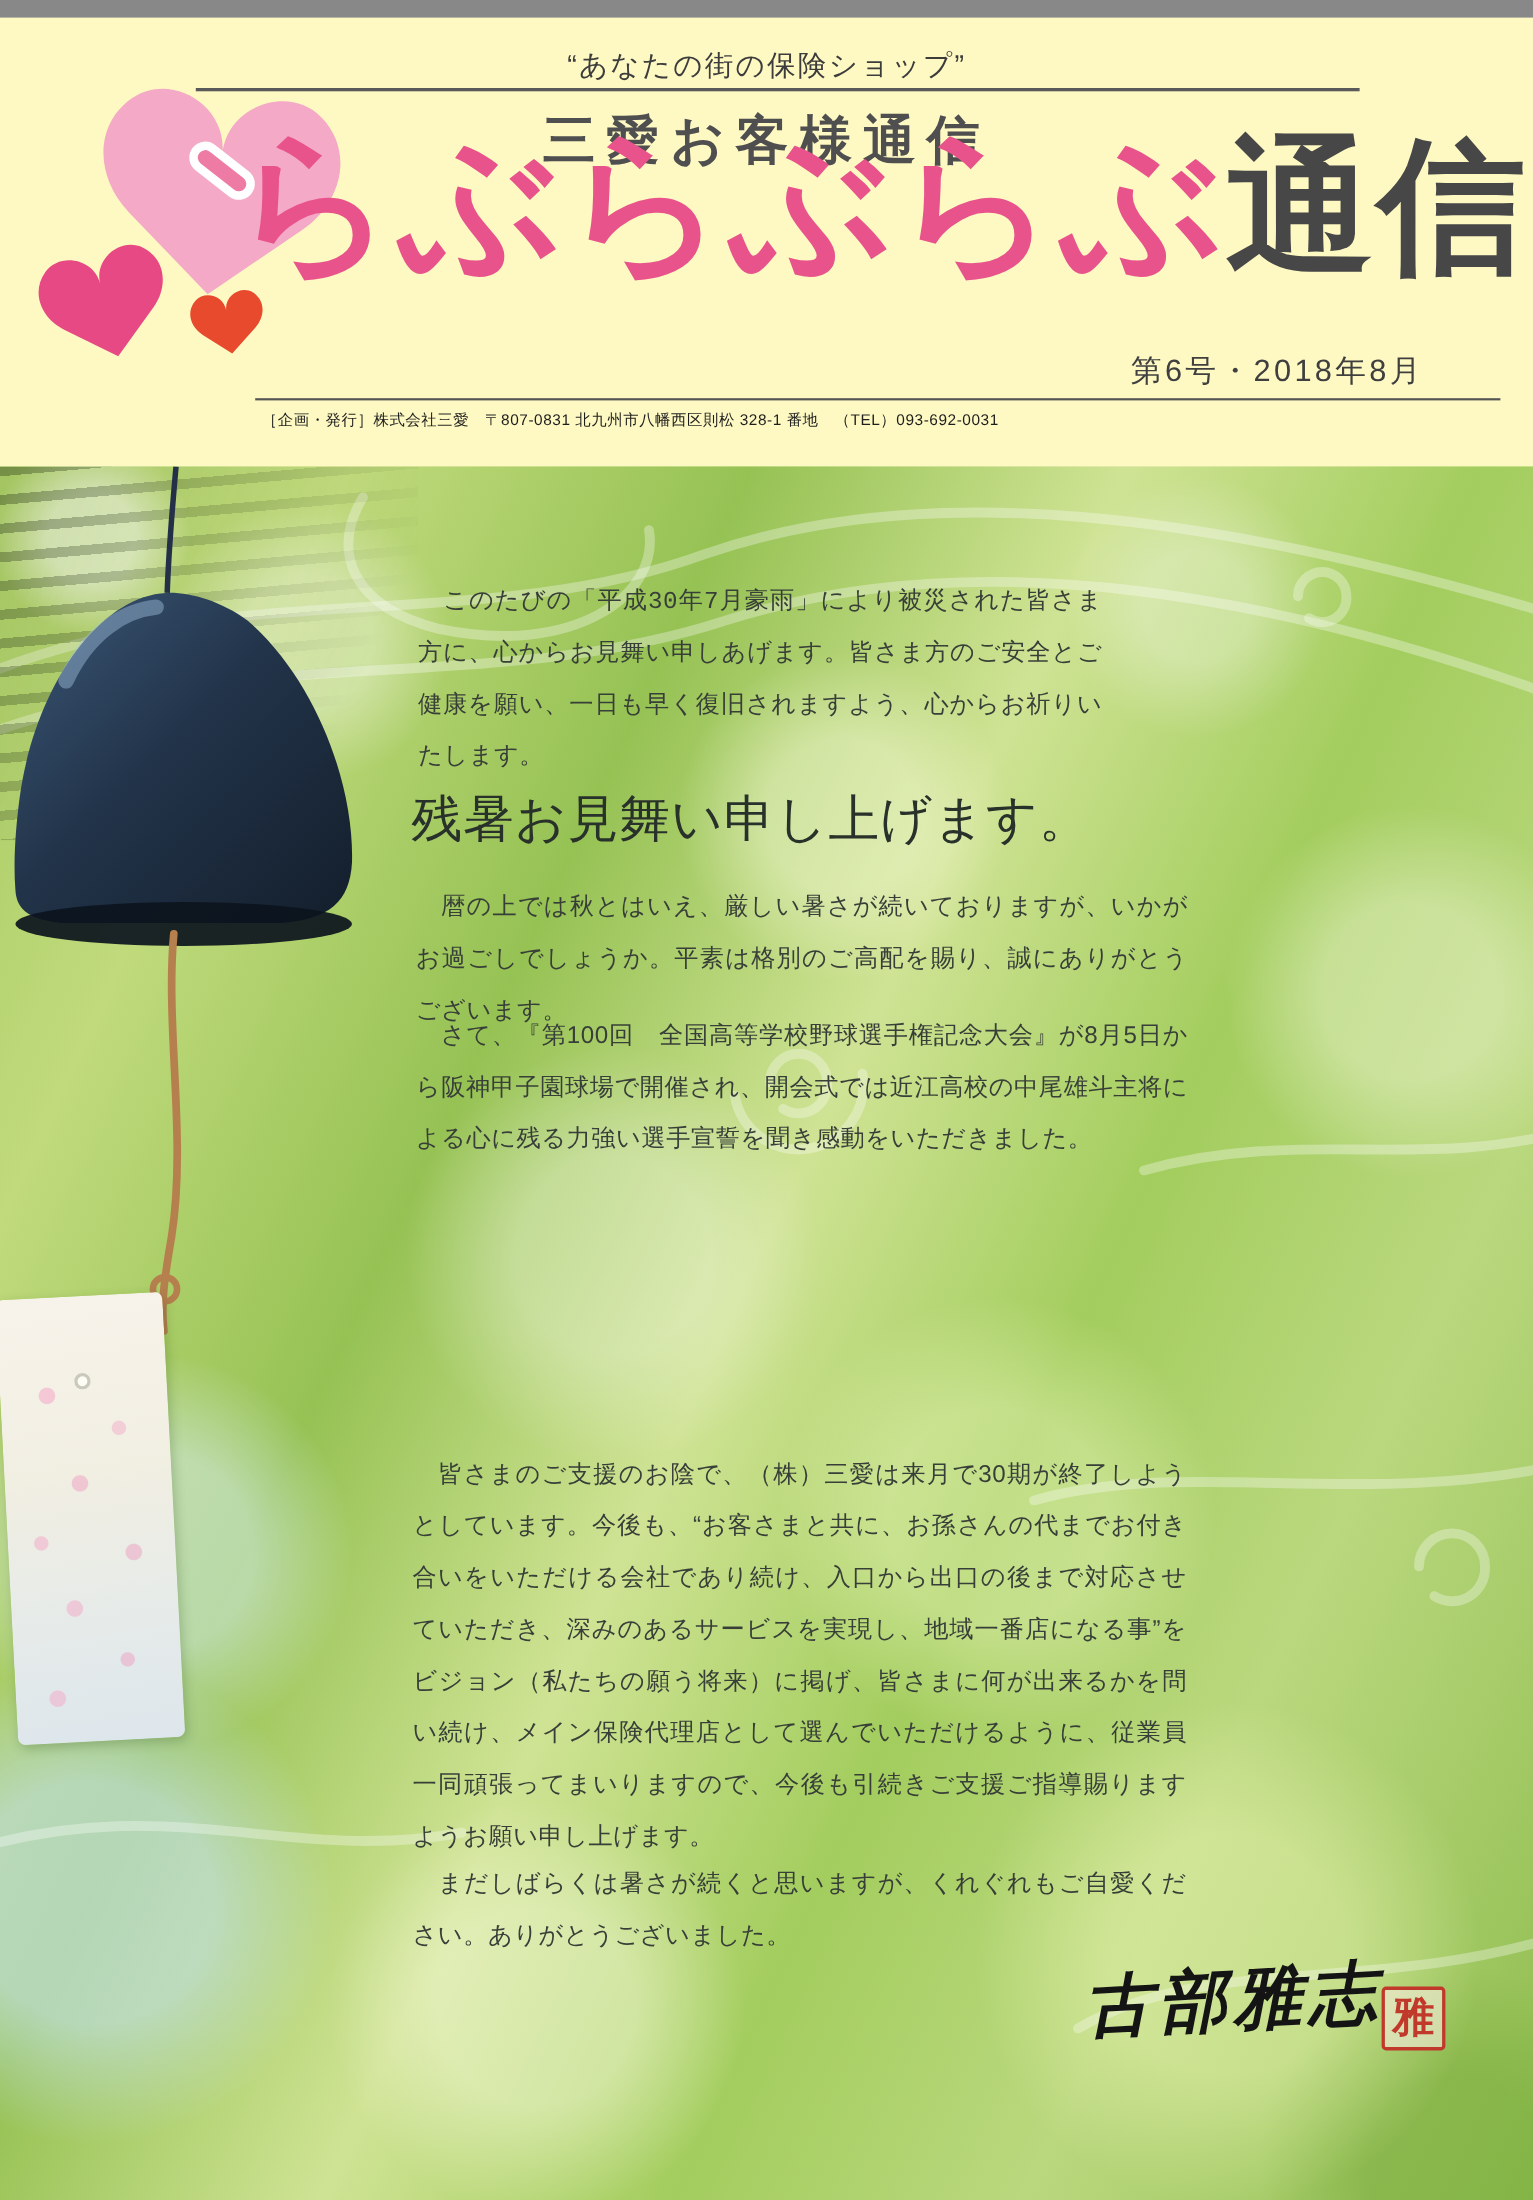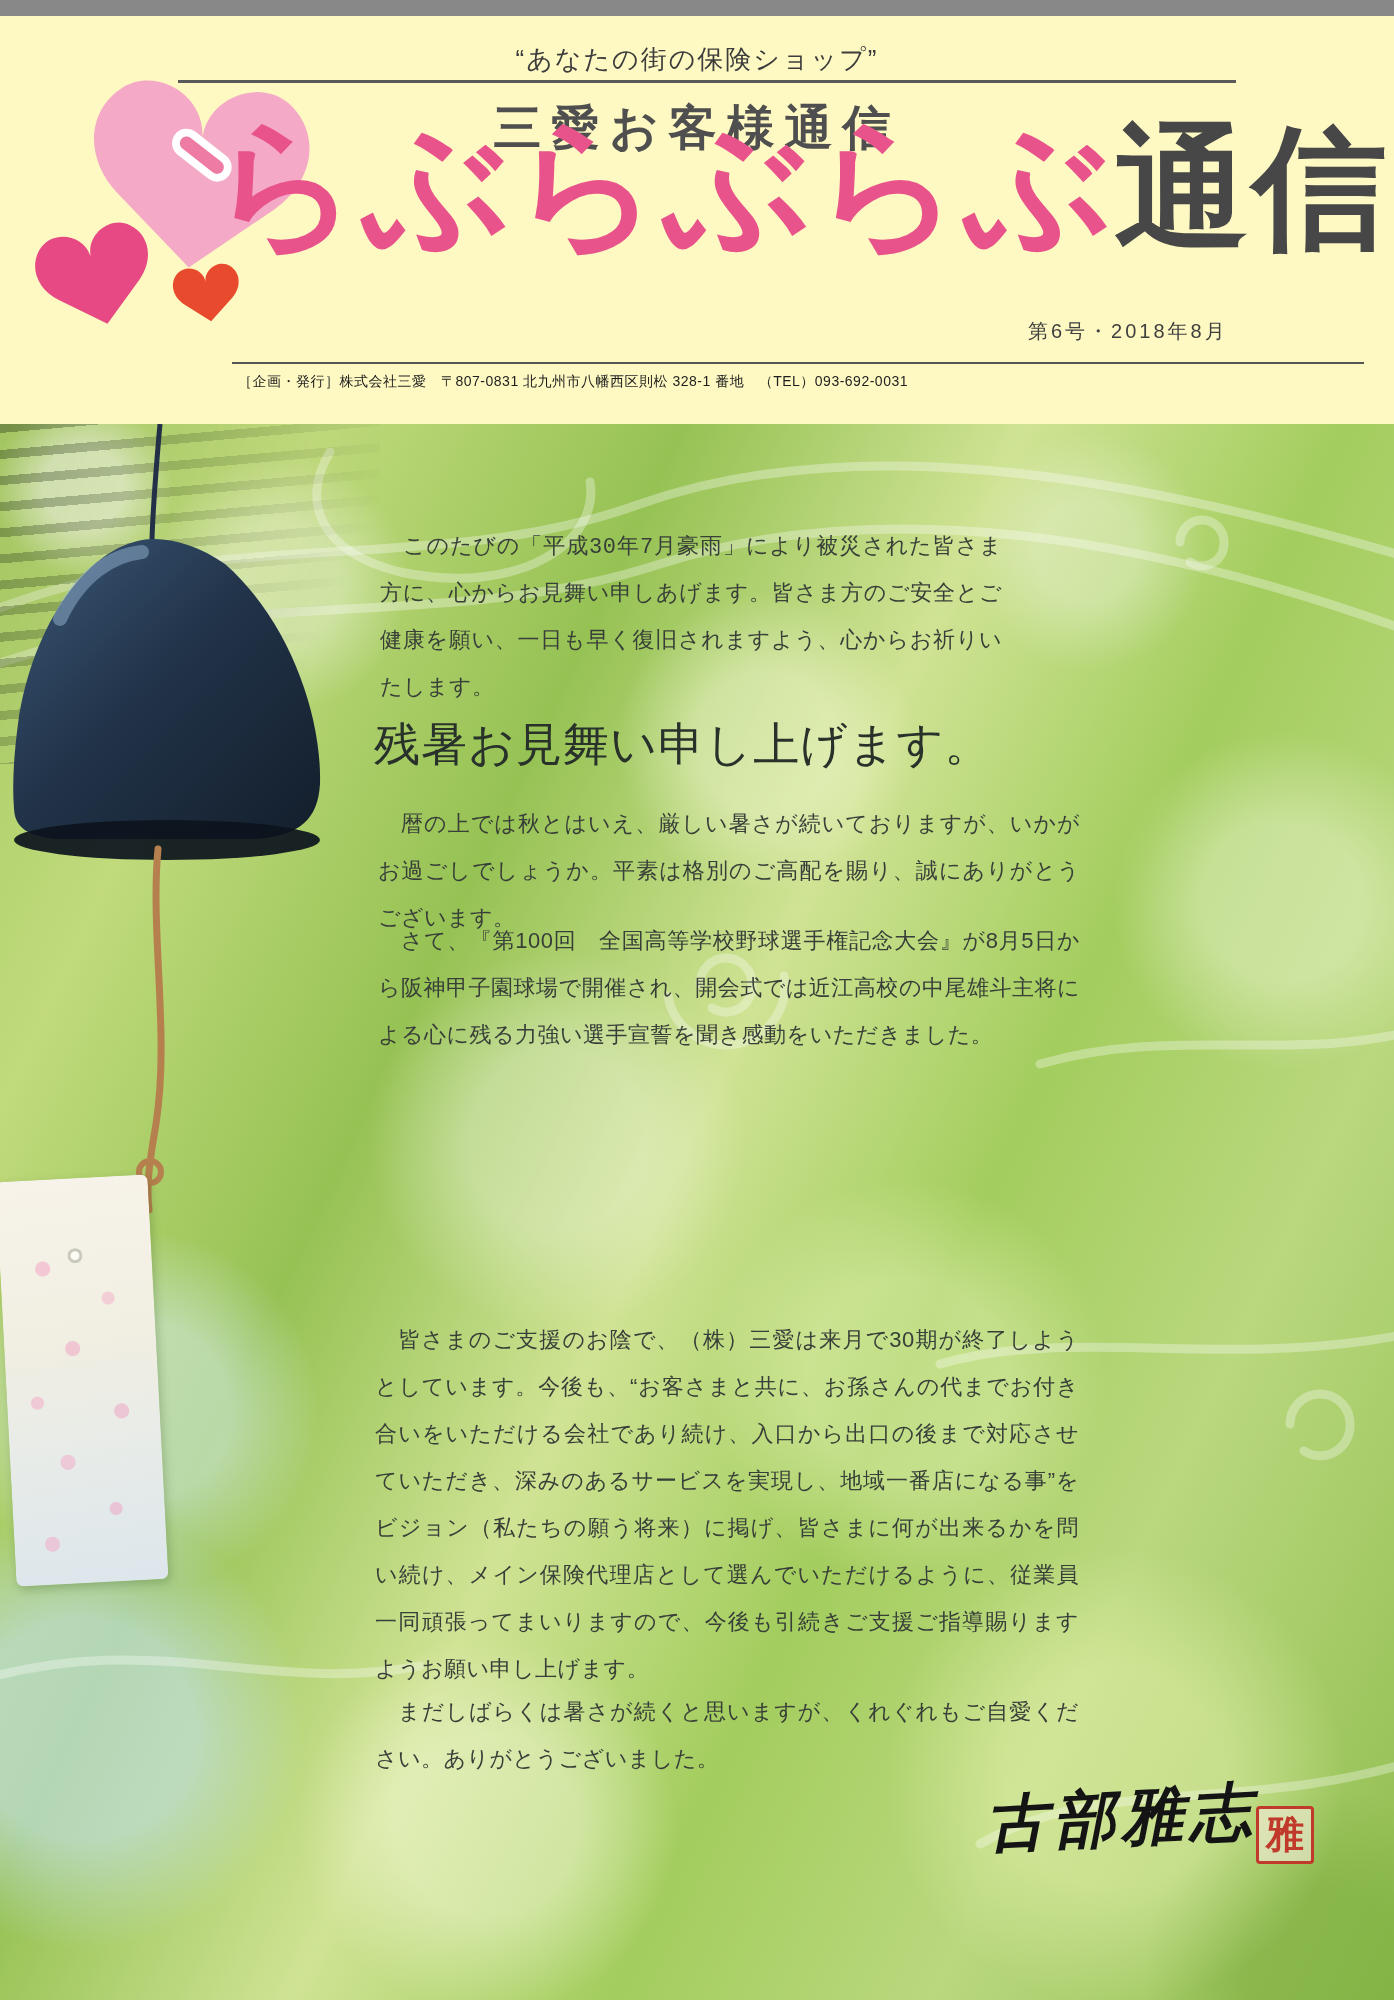--- a/index.html
+++ b/index.html
@@ -11,21 +11,21 @@
   
   .tagline{position:absolute;left:0;top:26px;width:100%;text-align:center;
     font-size:26px;color:#3c3c3c;letter-spacing:2px;}
   .rule1{position:absolute;left:178px;top:64px;width:1058px;height:3px;background:#5a5a5a;}
   .subtitle{position:absolute;left:0;top:80px;width:100%;text-align:center;
     font-size:48px;color:#4f4f4f;letter-spacing:10px;font-weight:bold;}
   .hearts{position:absolute;left:22px;top:52px;width:310px;height:262px;}
   .masthead{position:absolute;left:212px;top:96px;white-space:nowrap;line-height:1;}
   .masthead .pink{font-size:145px;font-weight:bold;color:#e8538c;letter-spacing:2px;}
   .masthead .black{font-size:134px;font-weight:bold;color:#474747;letter-spacing:4px;}
-  .issue{position:absolute;left:1028px;top:302px;font-size:20px;color:#3f3f3f;letter-spacing:3px;}
+  .issue{position:absolute;left:1028px;top:302px;font-size:28px;color:#3f3f3f;letter-spacing:3px;}
   .rule2{position:absolute;left:232px;top:346px;width:1132px;height:2px;background:#555;}
   .publisher{position:absolute;left:238px;top:357px;font-size:14px;color:#1e1e1e;letter-spacing:0.5px;}
 
   
   .photo{position:absolute;left:0;top:408px;width:1394px;height:1592px;
     background:
       radial-gradient(circle at 6% 4%, rgba(255,255,255,.55) 0 40px, transparent 90px),
       radial-gradient(circle at 20% 10%, rgba(255,255,255,.35) 0 60px, transparent 130px),
       radial-gradient(circle at 55% 20%, rgba(255,255,230,.40) 0 70px, transparent 150px),
       radial-gradient(circle at 78% 8%, rgba(255,255,255,.30) 0 50px, transparent 120px),

